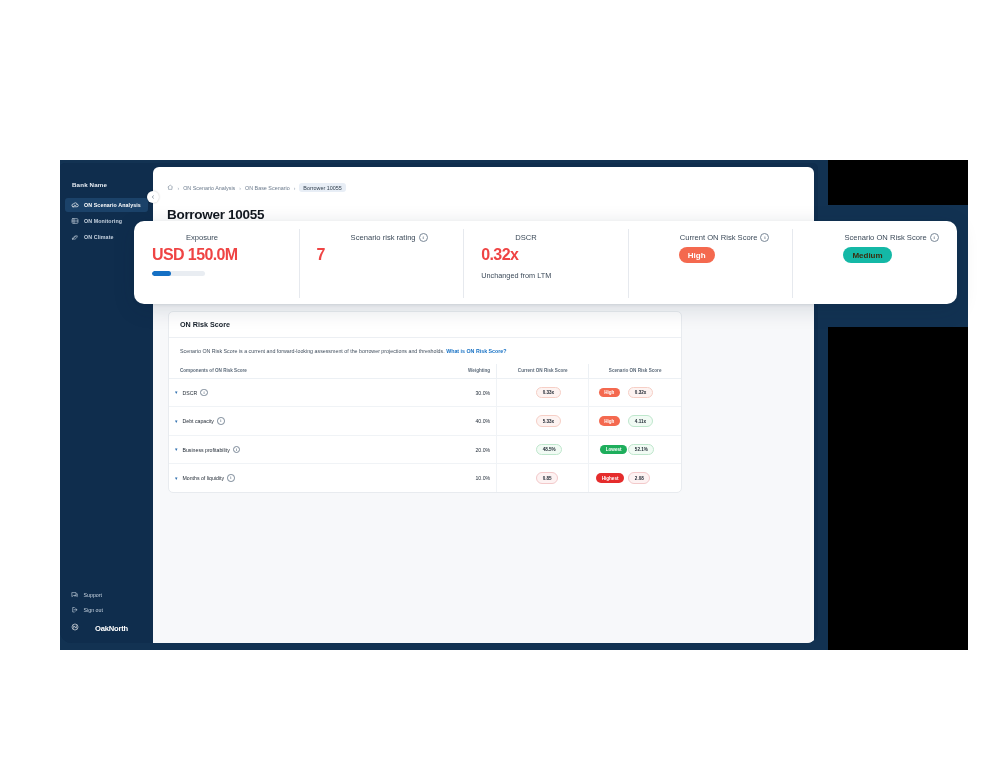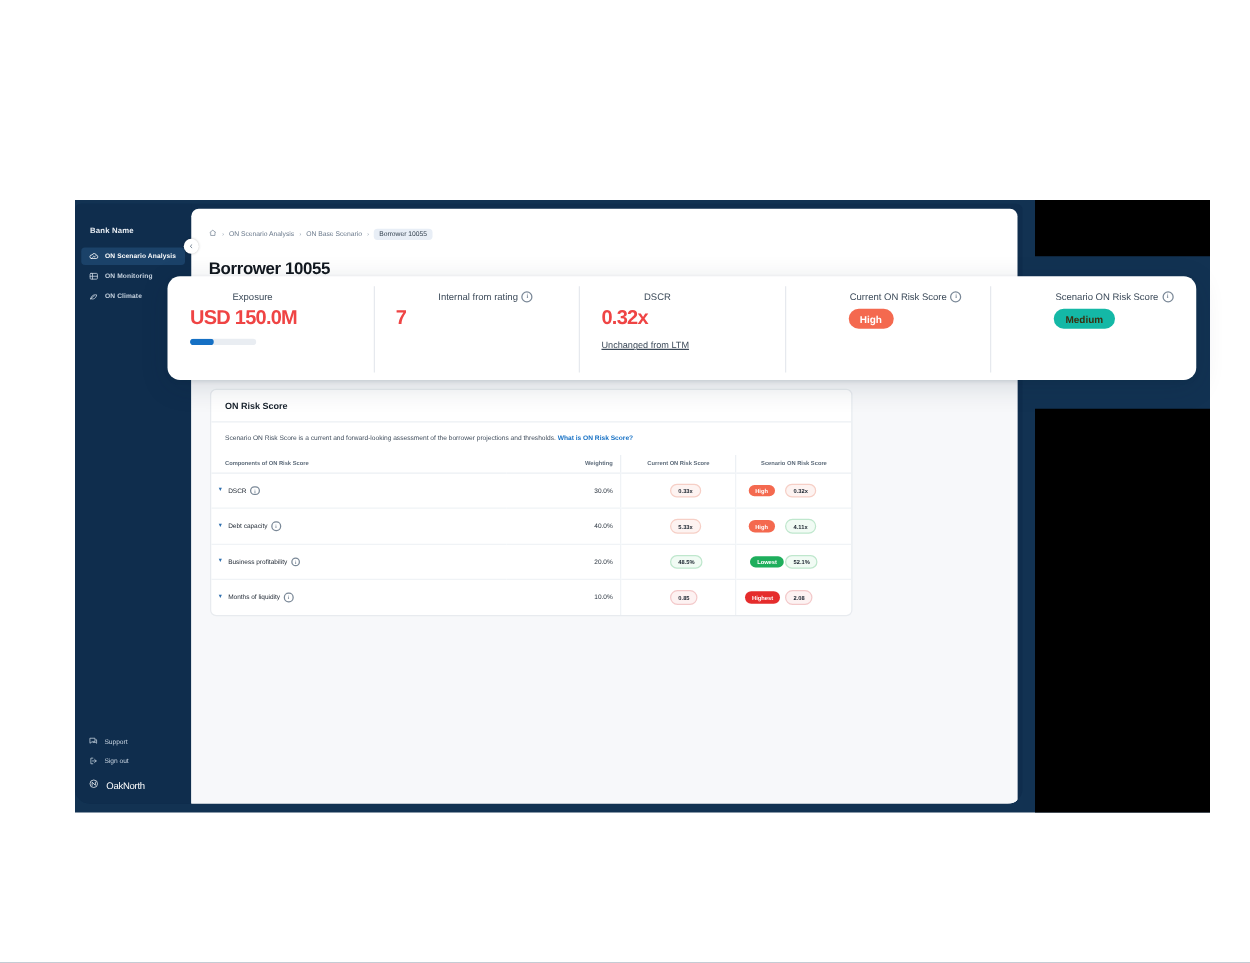--- a/index.html
+++ b/index.html
@@ -108,25 +108,25 @@
     gap: 5px;
     padding: 0 6px;
     color: #c7d3e0;
     font-size: 5.3px;
     font-weight: 500;
     cursor: pointer;
   }
   .brand {
     display: flex;
     align-items: center;
-    gap: 6px;
+    gap: 16px;
     padding: 3px 6px 0 6px;
     color: #ffffff;
     font-size: 7.6px;
-    font-weight: 400;
+    font-weight: 700;
     letter-spacing: -.2px;
   }
   .collapse-toggle {
     position: absolute;
     right: -6px;
     top: 28px;
     width: 12px;
     height: 12px;
     background: #ffffff;
     border-radius: 50%;
@@ -230,21 +230,20 @@
     letter-spacing: -.6px;
     margin-top: 5px;
     line-height: 1;
     white-space: nowrap;
   }
   .kpi-sub {
     font-size: 7.3px;
     color: #3c4a59;
     margin-top: 8px;
     white-space: nowrap;
-    text-decoration: underline;
   }
   .progress-track {
     margin-top: 8px;
     width: 53px;
     height: 4.5px;
     background: #e9edf2;
     border-radius: 3px;
     overflow: hidden;
   }
   .progress-fill {
@@ -497,21 +496,21 @@
       <span>Exposure</span>
     </div>
     <div class="kpi-value">USD 150.0M</div>
     <div class="progress-track">
       <div class="progress-fill" id="exposure-fill" style="width: 35%;"></div>
     </div>
   </div>
 
   <div class="kpi">
     <div class="kpi-label">
-      <span>Internal from rating</span>
+      <span>Scenario risk rating</span>
       <span class="info-icon">i</span>
     </div>
     <div class="kpi-value">7</div>
   </div>
 
   <div class="kpi">
     <div class="kpi-label">
       <span>DSCR</span>
     </div>
     <div class="kpi-value">0.32x</div>

